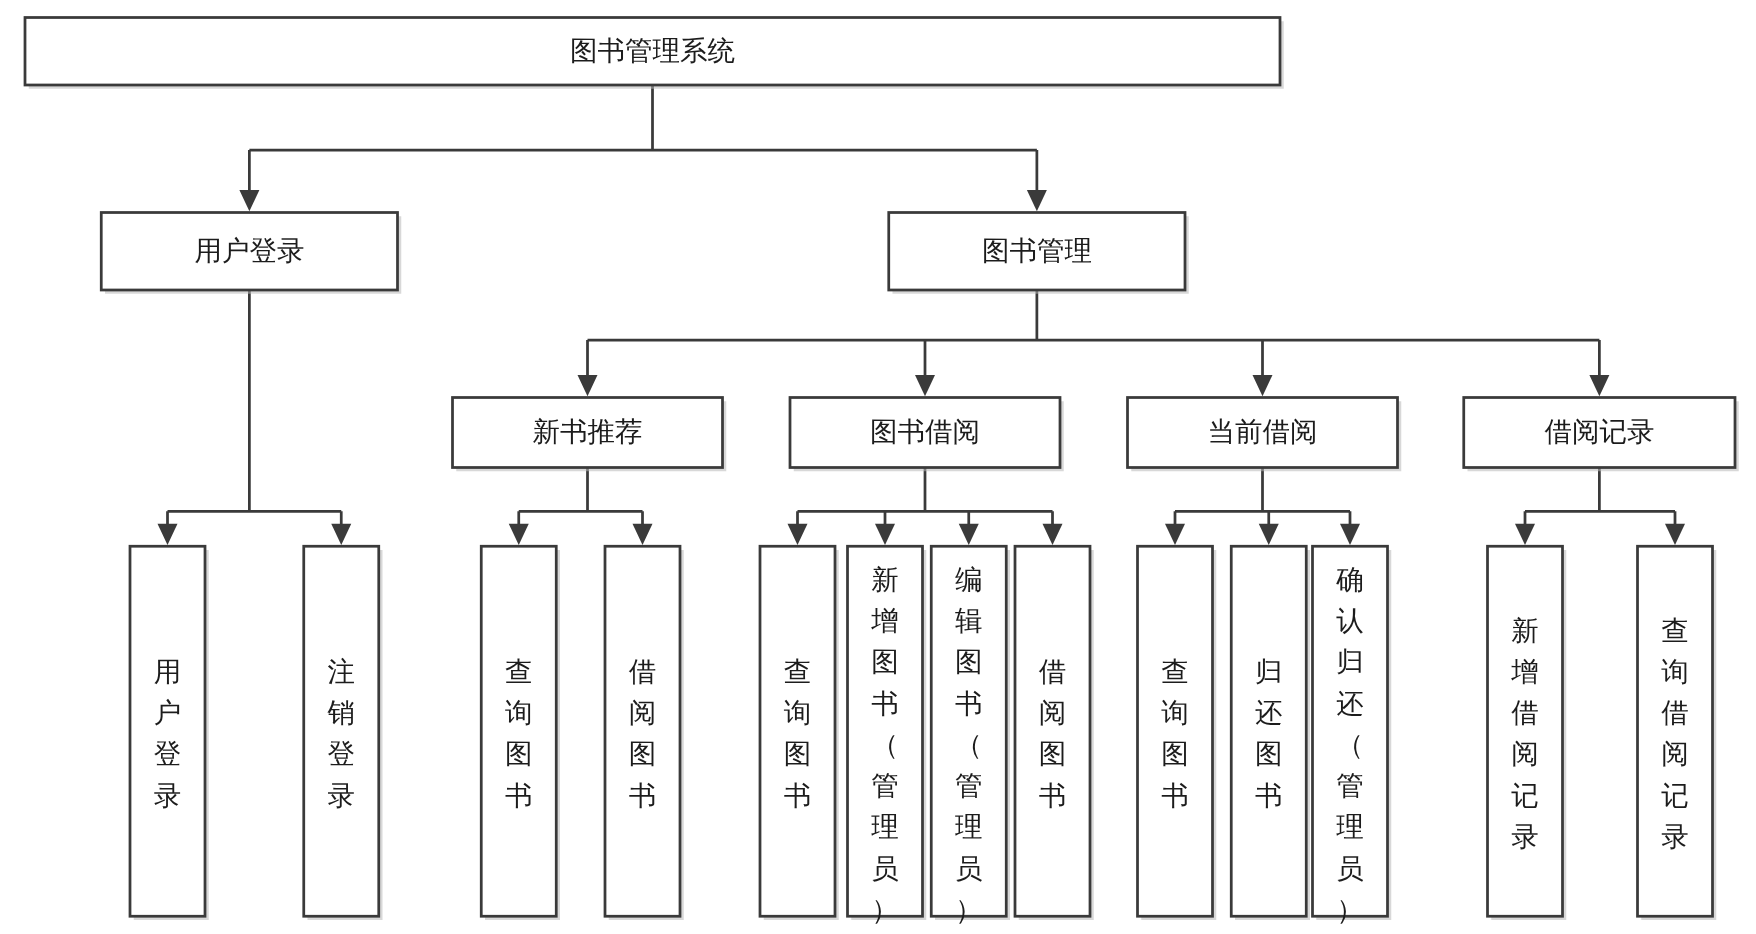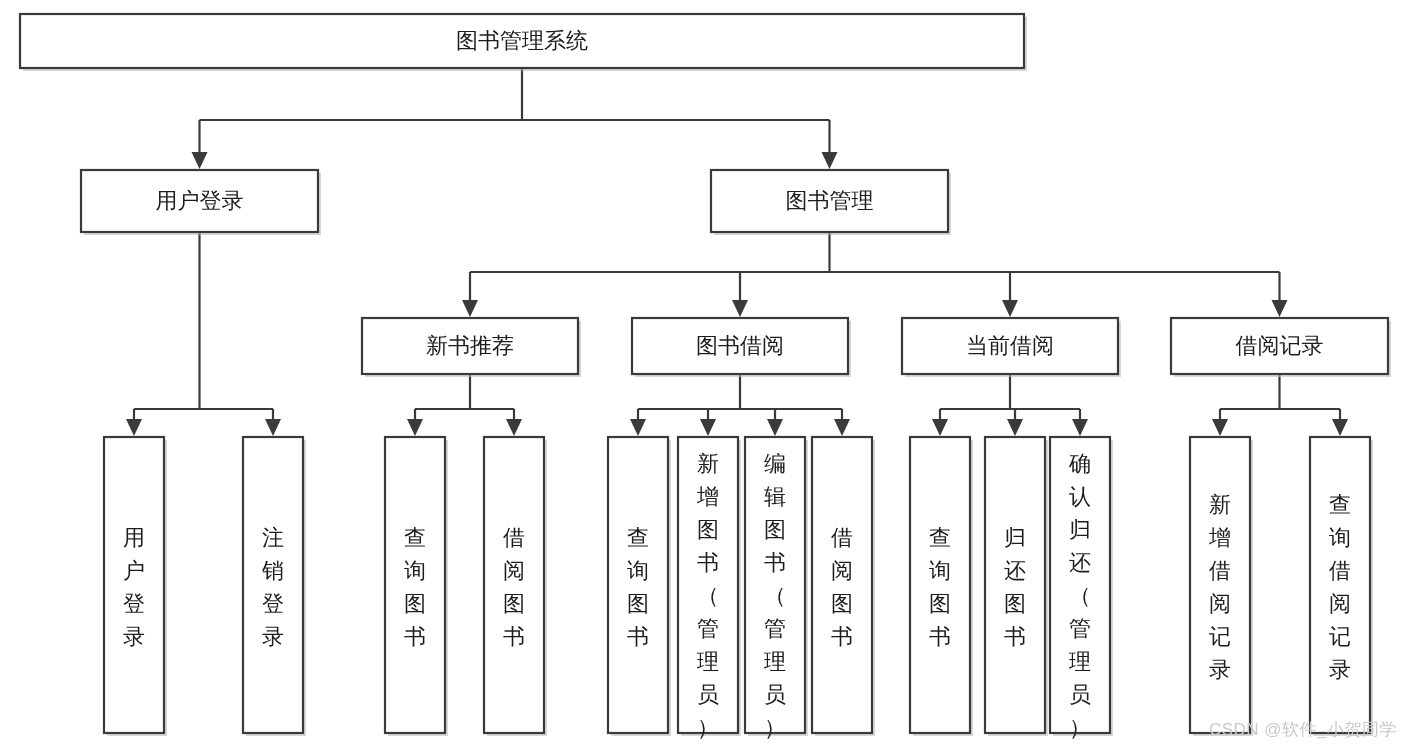--- a/index.html
+++ b/index.html
@@ -225,14 +225,13 @@
           <rect class="node-box" x="1190" y="437" width="60" height="296"></rect>
           <text class="node-label-v" x="1220" y="511.74"><tspan x="1220" dy="0">新</tspan><tspan x="1220" dy="33">增</tspan><tspan x="1220" dy="33">借</tspan><tspan x="1220" dy="33">阅</tspan><tspan x="1220" dy="33">记</tspan><tspan x="1220" dy="33">录</tspan></text>
         </g>
         <g>
           <rect class="node-shadow" x="1313" y="440" width="60" height="296"></rect>
           <rect class="node-box" x="1310" y="437" width="60" height="296"></rect>
           <text class="node-label-v" x="1340" y="511.74"><tspan x="1340" dy="0">查</tspan><tspan x="1340" dy="33">询</tspan><tspan x="1340" dy="33">借</tspan><tspan x="1340" dy="33">阅</tspan><tspan x="1340" dy="33">记</tspan><tspan x="1340" dy="33">录</tspan></text>
         </g>
       </g>
   </svg>
-  <div class="watermark">CSDN @软件_小贺同学</div>
 </div>
 
 </body></html>

